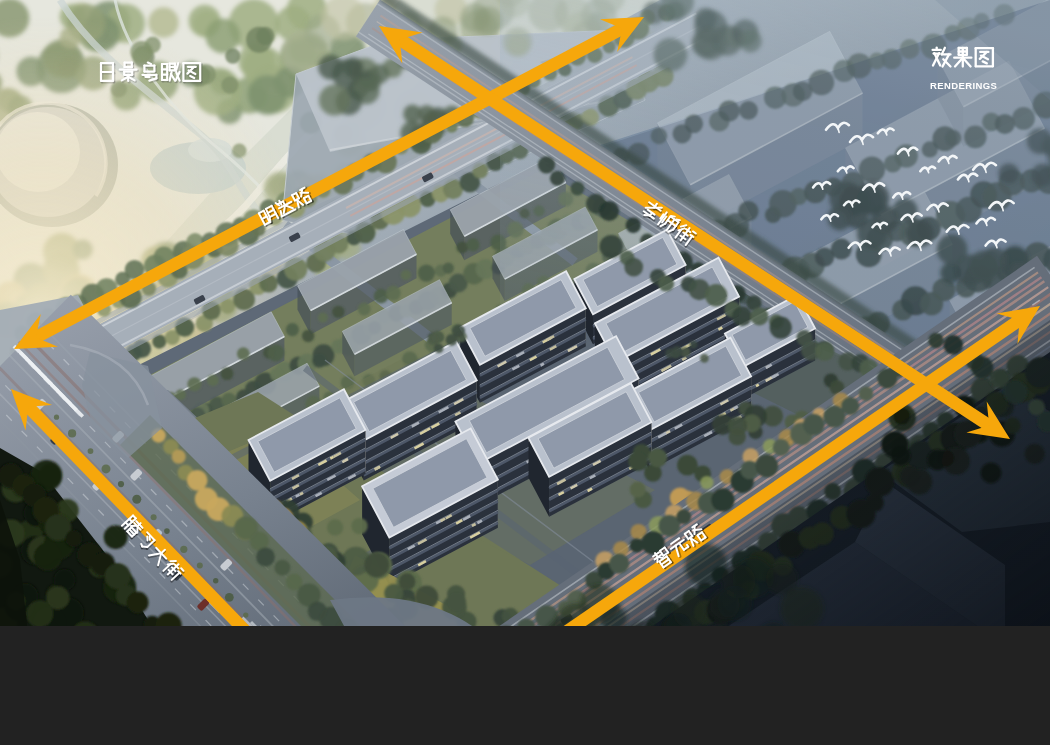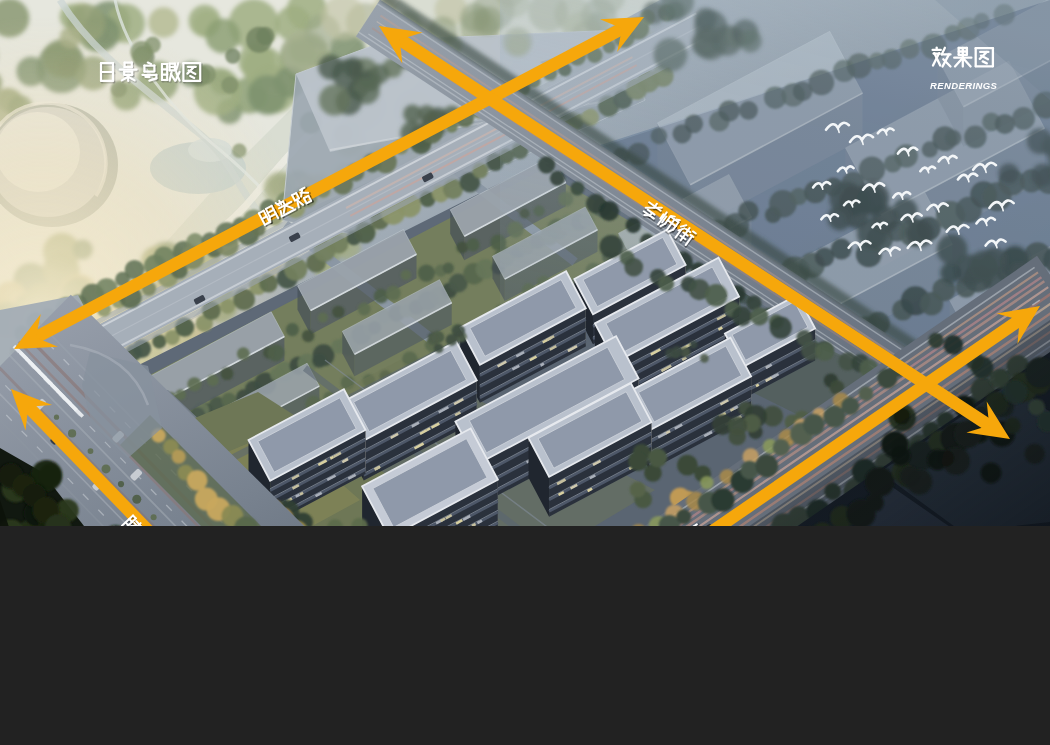--- a/index.html
+++ b/index.html
@@ -1,14 +1,14 @@
 <!DOCTYPE html>
 <html><head><meta charset="utf-8"><title>rendering</title>
 <style>html,body{margin:0;padding:0;background:#222;}
-#stage{width:1050px;height:526px;overflow:hidden;position:relative;font-family:"Liberation Sans",sans-serif;font-style:italic;}</style>
+#stage{width:1050px;height:626px;overflow:hidden;position:relative;font-family:"Liberation Sans",sans-serif;}</style>
 </head><body>
 <div id="stage"><svg width="1050" height="745" viewBox="0 0 1050 745">
       <defs>
 <linearGradient id="base" x1="0" y1="0" x2="1" y2="1">
  <stop offset="0" stop-color="#e3e6e0"></stop>
           <stop offset="0.32" stop-color="#a3aeb8"></stop>
  <stop offset="0.66" stop-color="#707c8a"></stop>
           <stop offset="1" stop-color="#27303b"></stop>
 </linearGradient>
 <radialGradient id="glowTL" cx="0.06" cy="0.44" r="0.42">

